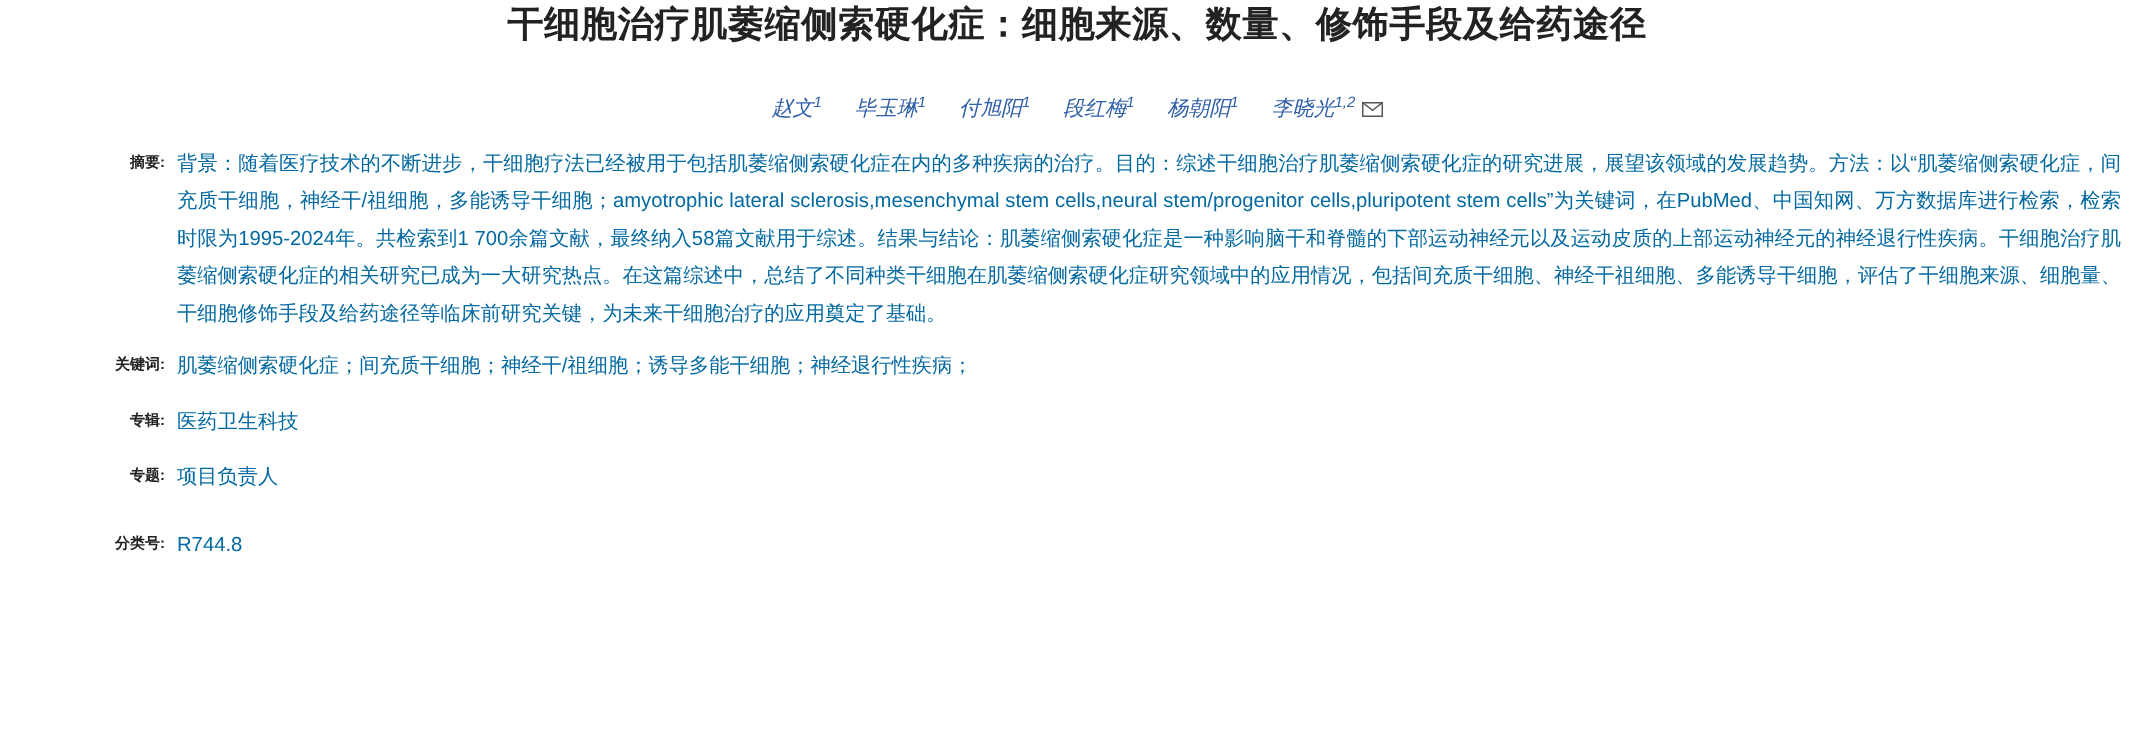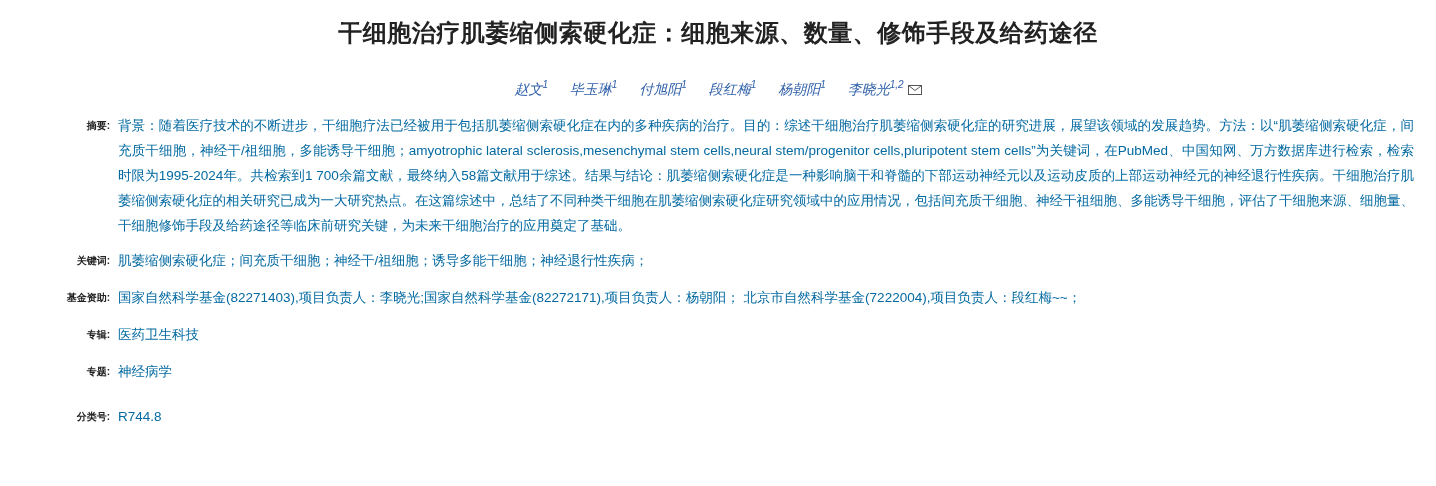--- a/index.html
+++ b/index.html
@@ -19,21 +19,20 @@
     width: 1436px;
     height: 486px;
     box-sizing: border-box;
   }
   .title {
     text-align: center;
     font-size: 24px;
     font-weight: 700;
     color: #222222;
     letter-spacing: 0.5px;
-    padding-top: 16px;
     line-height: 34px;
   }
   .authors {
     text-align: center;
     font-size: 14px;
     color: #3d63a8;
     margin-top: 25px;
     line-height: 20px;
     font-style: italic;
   }
@@ -133,33 +132,29 @@
     <div class="row abstract">
       <span class="label">摘要:</span>
       <span class="value">背景：随着医疗技术的不断进步，干细胞疗法已经被用于包括肌萎缩侧索硬化症在内的多种疾病的治疗。目的：综述干细胞治疗肌萎缩侧索硬化症的研究进展，展望该领域的发展趋势。方法：以“肌萎缩侧索硬化症，间充质干细胞，神经干/祖细胞，多能诱导干细胞；amyotrophic lateral sclerosis,mesenchymal stem cells,neural stem/progenitor cells,pluripotent stem cells”为关键词，在PubMed、中国知网、万方数据库进行检索，检索时限为1995-2024年。共检索到1 700余篇文献，最终纳入58篇文献用于综述。结果与结论：肌萎缩侧索硬化症是一种影响脑干和脊髓的下部运动神经元以及运动皮质的上部运动神经元的神经退行性疾病。干细胞治疗肌萎缩侧索硬化症的相关研究已成为一大研究热点。在这篇综述中，总结了不同种类干细胞在肌萎缩侧索硬化症研究领域中的应用情况，包括间充质干细胞、神经干祖细胞、多能诱导干细胞，评估了干细胞来源、细胞量、干细胞修饰手段及给药途径等临床前研究关键，为未来干细胞治疗的应用奠定了基础。</span>
     </div>
 
     <div class="row keywords">
       <span class="label">关键词:</span>
       <span class="value kw-value">肌萎缩侧索硬化症；间充质干细胞；神经干/祖细胞；诱导多能干细胞；神经退行性疾病；</span>
     </div>
 
-    <div class="row fund">
-      <span class="label">基金资助:</span>
-      <span class="value fund-value">国家自然科学基金(82271403),项目负责人：李晓光;国家自然科学基金(82272171),项目负责人：杨朝阳； 北京市自然科学基金(7222004),项目负责人：段红梅~~；</span>
-    </div>
 
     <div class="row album">
       <span class="label">专辑:</span>
       <span class="value">医药卫生科技</span>
     </div>
 
     <div class="row topic">
       <span class="label">专题:</span>
-      <span class="value">神经病学</span>
+      <span class="value">项目负责人</span>
     </div>
 
     <div class="row clc">
       <span class="label">分类号:</span>
       <span class="value">R744.8</span>
     </div>
 
   </div>
 </div>
 

